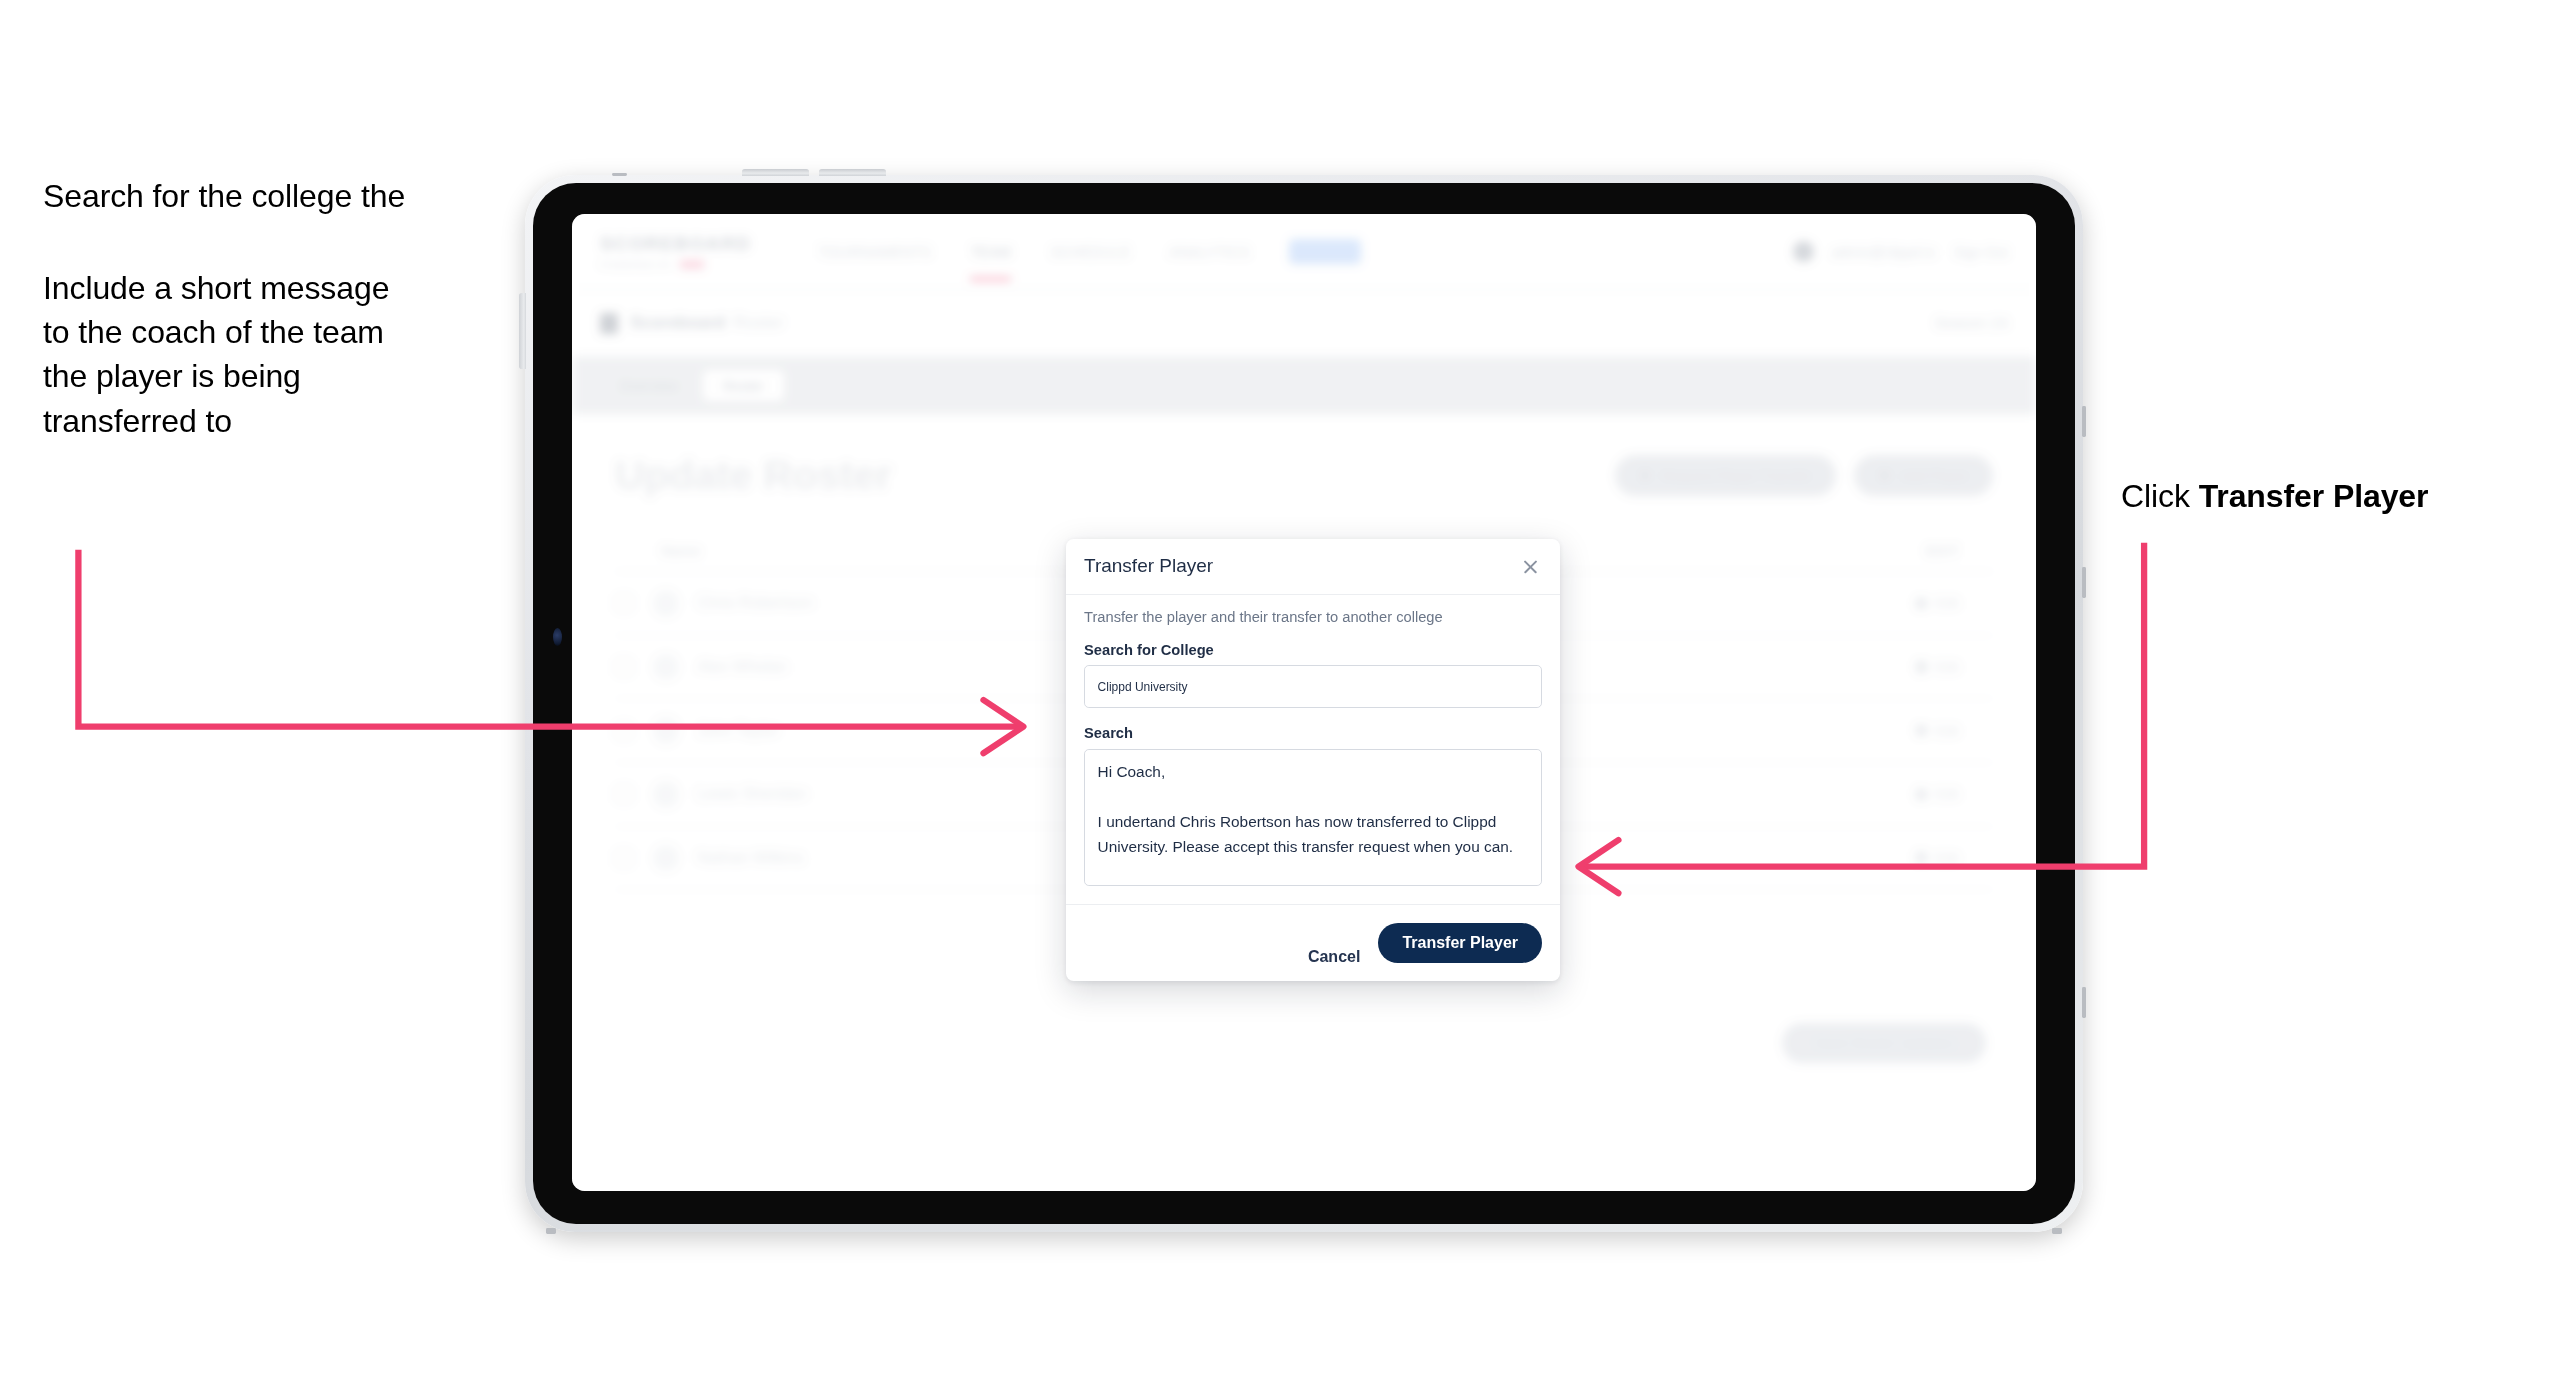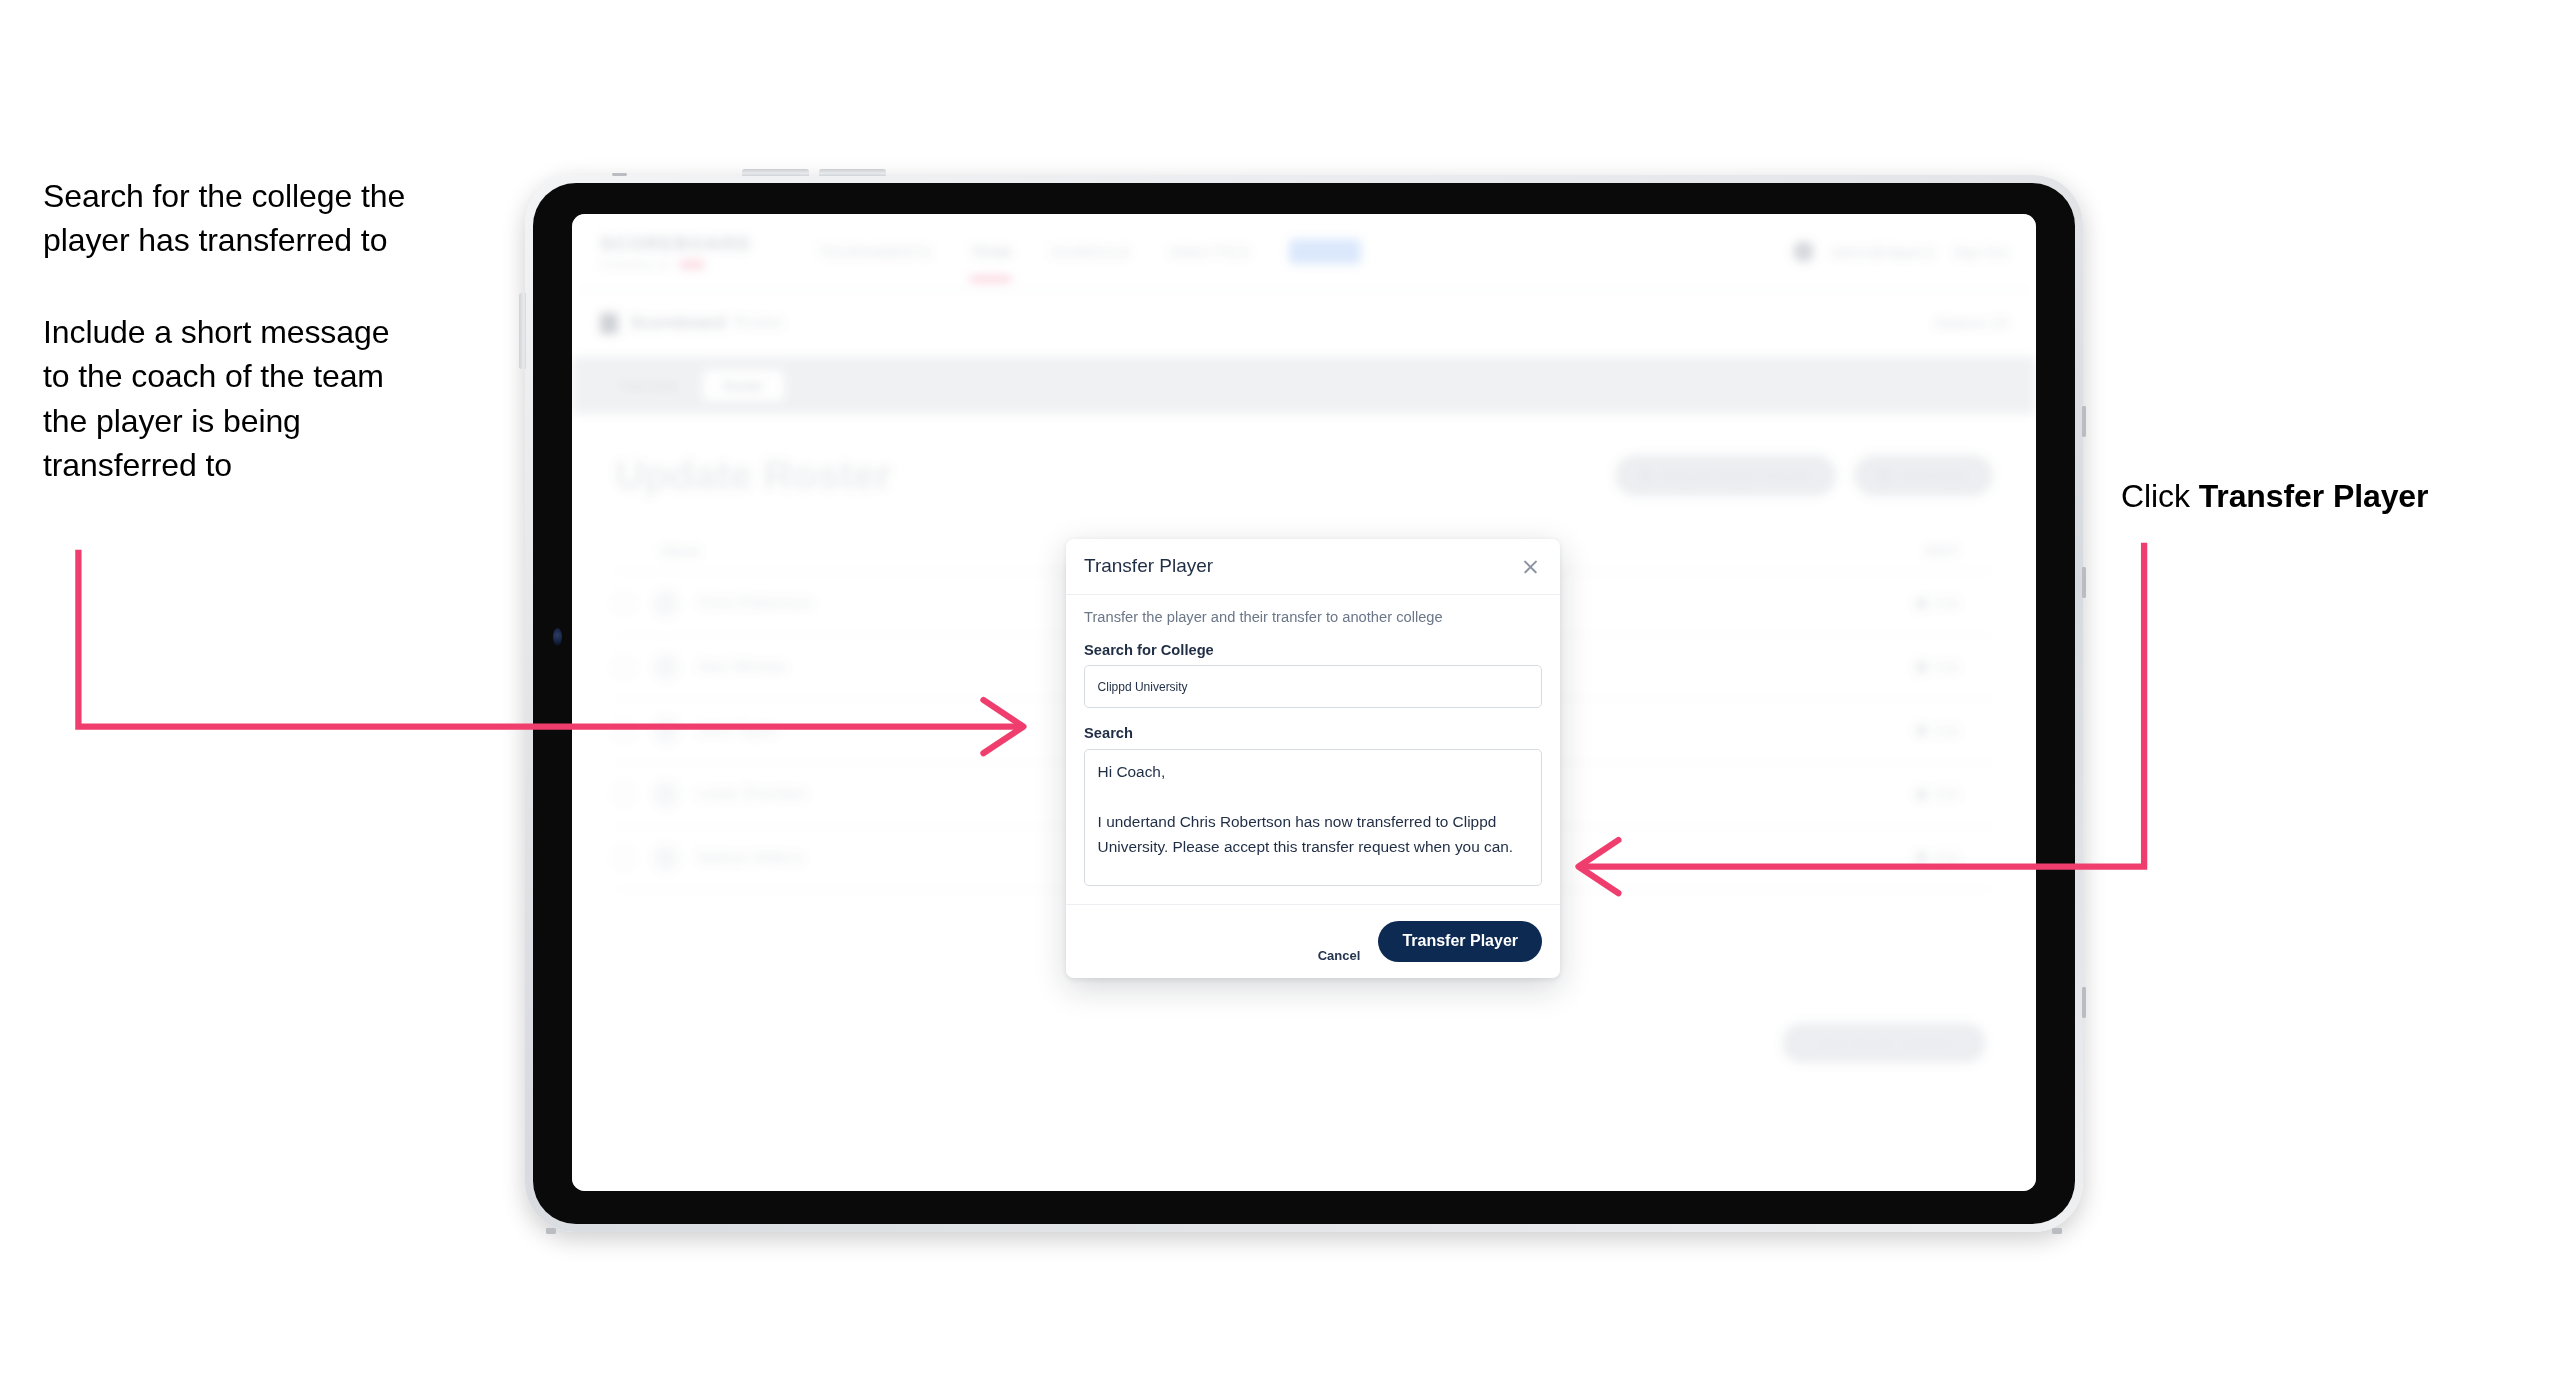--- a/index.html
+++ b/index.html
@@ -290,38 +290,37 @@
     overflow: hidden;
   }
   .modal-foot {
     display: flex; align-items: center; justify-content: flex-end; gap: 18px;
     padding: 15.4px 18px;
     border-top: 0.7px solid #eceef1;
   }
   .btn-cancel {
     background: none; border: none; cursor: pointer;
     font-family: "Liberation Sans", sans-serif;
-    font-size: 13px; font-weight: 700; color: #253450; margin-top: 28px;
+    font-size: 16px; font-weight: 700; color: #253450; margin-top: 28px;
   }
   .btn-primary {
     background: #0d2b52; color: #ffffff; border: none; cursor: pointer;
     font-family: "Liberation Sans", sans-serif;
     font-size: 16px; font-weight: 700;
     padding: 11.2px 24px; border-radius: 28px;
   }
 </style>
 </head>
 <body>
 
 <div id="stage">
 
   <div class="annot-left">
     <div class="para">
       <div>Search for the college the</div>
-      <div>player has transferred to</div>
     </div>
     <div class="para para2">
       <div>Include a short message</div>
       <div>to the coach of the team</div>
       <div>the player is being</div>
       <div>transferred to</div>
     </div>
   </div>
 
   <div class="annot-right">

